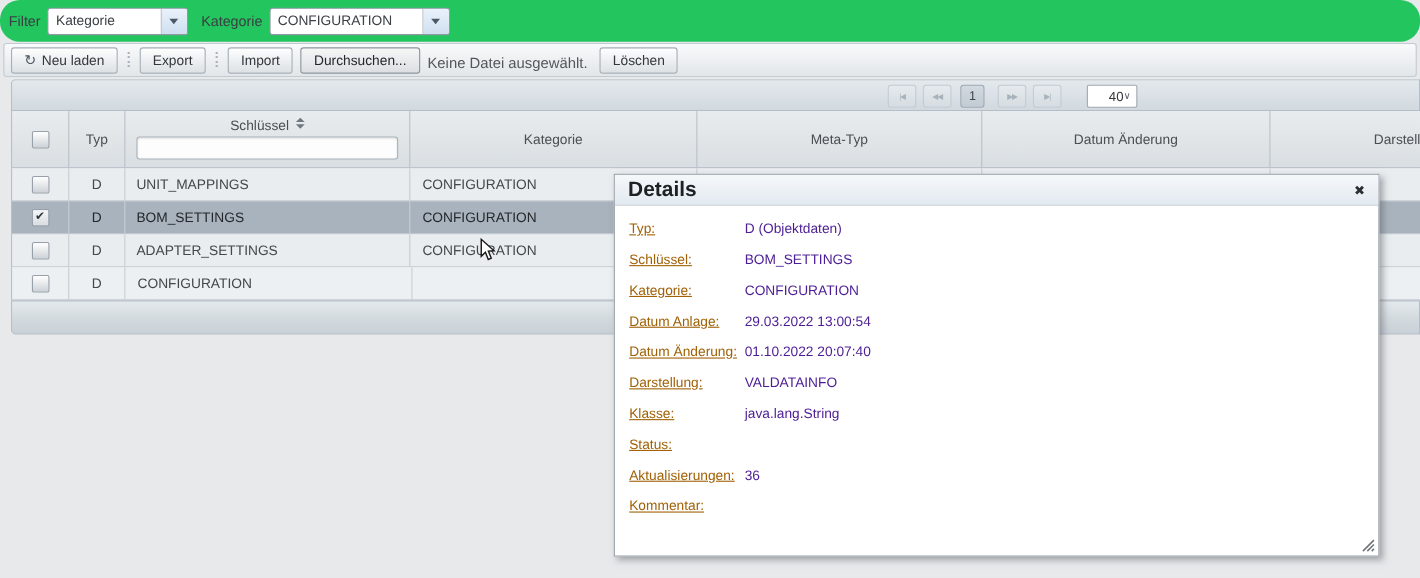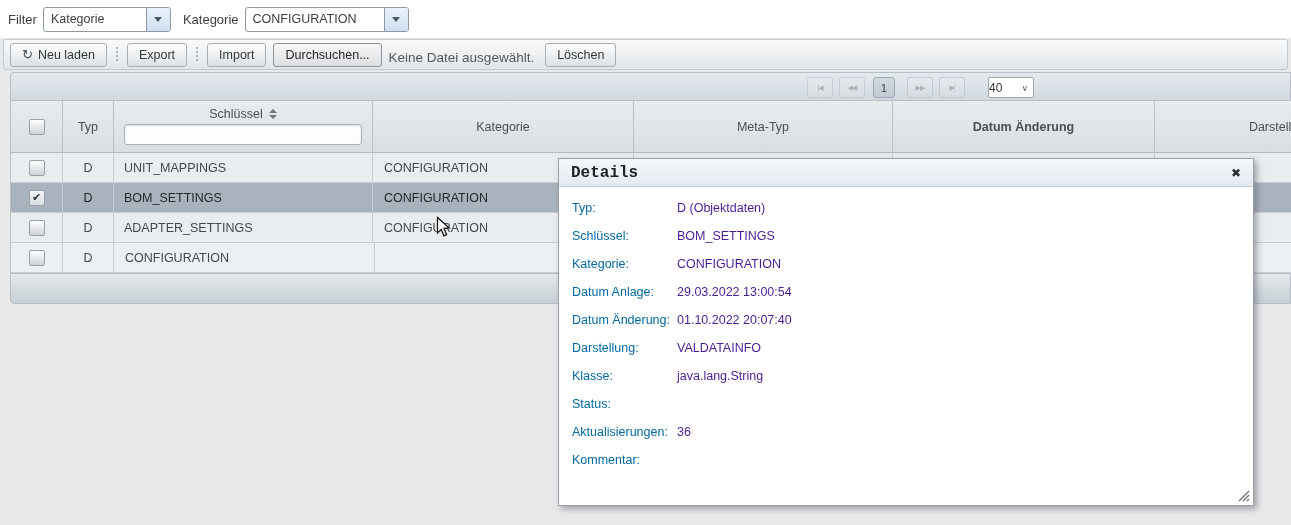--- a/index.html
+++ b/index.html
@@ -5,21 +5,21 @@
   * { margin:0; padding:0; box-sizing:border-box; }
   html,body { width:1291px; height:525px; overflow:hidden; }
   body {
     font-family:"Liberation Sans","DejaVu Sans",sans-serif;
     font-size:12.5px; color:#43484d; background:#e8e9eb; position:relative;
   }
   .screen { position:absolute; inset:0; }
 
   
   .filter-bar { position:absolute; left:0; top:0; width:1291px; height:38px;
-    background:#ffffff; display:flex; align-items:center; }
+    background:#22c55e; display:flex; align-items:center;border-radius:18px; }
   .lbl { color:#3a3e42; font-size:13px; }
   .lbl.first { margin-left:8px; }
   .lbl.second { margin-left:12px; }
   .selectmenu { margin-left:6px; height:25px; background:#fff; border:1px solid #8e99a4;
     border-radius:3px; display:flex; align-items:stretch; cursor:pointer; }
   .selectmenu .sel-text { flex:1; padding:4px 4px 0 7px; color:#3c4146; white-space:nowrap; overflow:hidden; }
   .selectmenu .sel-btn { width:24px; border-left:1px solid #8e99a4; border-radius:0 2px 2px 0;
     background:linear-gradient(#eaf2fb,#cfdff0); display:flex; align-items:center; justify-content:center; }
   .selectmenu .tri { width:0; height:0; border-left:4px solid transparent; border-right:4px solid transparent;
     border-top:5px solid #4b5866; }
@@ -45,31 +45,31 @@
     background:linear-gradient(#e4e9ed,#d2d9df); border:1px solid #b6bfc7; border-radius:4px 0 0 0; }
   .pg-btn { position:absolute; top:4px; width:26px; height:21px; border:1px solid #c3cbd3; border-radius:3px;
     background:linear-gradient(#e6eaee,#d6dce1); color:#a8b2bb; font-size:7px; letter-spacing:-1px;
     display:flex; align-items:center; justify-content:center; cursor:pointer; font-family:inherit; }
   .pg-btn.active { background:linear-gradient(#d2d9df,#c2cbd3); border-color:#9da8b2; color:#3f464d;
     font-size:11.5px; letter-spacing:0; }
   .pg-first { left:796px; } .pg-prev { left:828px; } .pg-page { left:862px; width:22px; }
   .pg-next { left:896px; } .pg-last { left:928px; }
   .pg-select { position:absolute; left:977px; top:4px; width:46px; height:21px; background:#fff;
     border:1px solid #a0a8b0; border-radius:2px; display:flex; align-items:center; cursor:pointer; }
-  .pg-select .val { flex:1; text-align:left; color:#34383c; font-size:12px; }
+  .pg-select .val { flex:1; text-align:right; color:#34383c; font-size:12px; }
   .pg-select .chev { margin-right:5px; color:#5b6167; font-size:9px; }
 
   .thead { position:absolute; left:0; top:29px; width:1400px; height:52px; display:flex;
     background:linear-gradient(#e9ecee,#d9dee2); border-bottom:1px solid #b2bac2; border-left:1px solid #b6bfc7; }
   .th { border-right:1px solid #b9c1c9; display:flex; align-items:center; justify-content:center;
     color:#4a4f54; font-size:12.5px; }
   .c0 { width:52px; } .c1 { width:51px; } .c2 { width:259px; } .c3 { width:261px; }
-  .c4 { width:259px; } .c5 { width:262px;font-weight:bold; } .c6 { width:252px; }
+  .c4 { width:259px; } .c5 { width:262px; } .c6 { width:252px; }
   .th.c2 { flex-direction:column; justify-content:flex-start; padding-top:6px; }
-  .th-sort { display:flex; align-items:center; }
+  .th-sort { display:flex; align-items:flex-start; }
   .sorticon { display:inline-flex; flex-direction:column; gap:2px; margin-left:6px; cursor:pointer; }
   .sorticon .up { width:0; height:0; border-left:4px solid transparent; border-right:4px solid transparent;
     border-bottom:4px solid #6f777f; }
   .sorticon .dn { width:0; height:0; border-left:4px solid transparent; border-right:4px solid transparent;
     border-top:4px solid #6f777f; }
   .col-filter { margin-top:3px; width:238px; height:21px; border:1px solid #a8b1b9; border-radius:3px;
     background:#fdfdfe; box-shadow:inset 0 1px 2px rgba(0,0,0,.14); font-family:inherit; font-size:12px;
     padding:0 6px; color:#333; }
 
   .tbody { position:absolute; left:0; top:81px; width:1400px; }
@@ -91,25 +91,25 @@
 
   .tfoot { position:absolute; left:0; top:201px; width:1281px; height:31px;
     background:linear-gradient(#e4e9ed 0%,#d3dade 55%,#c9d1d8 100%);
     border:1px solid #b6bfc7; border-radius:0 0 0 4px; }
 
   
   .dialog { position:absolute; left:558px; top:158px; width:696px; height:348px; background:#fff;
     border:1px solid #98a1aa; box-shadow:3px 3px 6px rgba(85,90,95,.5); z-index:20; }
   .dlg-header { height:28px; background:linear-gradient(#f5f8fb,#e3eaf0); border-bottom:1px solid #c3cad1;
     display:flex; align-items:center; padding:0 12px; cursor:move; }
-  .dlg-title { font-weight:bold; font-size:16px; color:#1d2124;font-family:Liberation Mono, monospace; }
+  .dlg-title { font-weight:bold; font-size:19px; color:#1d2124; }
   .dlg-close { margin-left:auto; font-size:12px; color:#2b2f33; cursor:pointer; font-weight:bold; }
   .dlg-body { padding-top:7px; }
   .field { display:flex; height:28px; align-items:center; padding-left:13px; }
-  .f-label { width:105px; color:#0369a1; }
+  .f-label { width:105px; color:#a16207;text-decoration:underline; }
   .f-value { color:#4c1d95; }
   .resize-grip { position:absolute; right:3px; bottom:3px; cursor:nwse-resize; }
 
   
   .cursor { position:absolute; left:436px; top:216px; z-index:50; pointer-events:none; }
 </style>
 </head>
 <body>
 
 <div class="screen">

